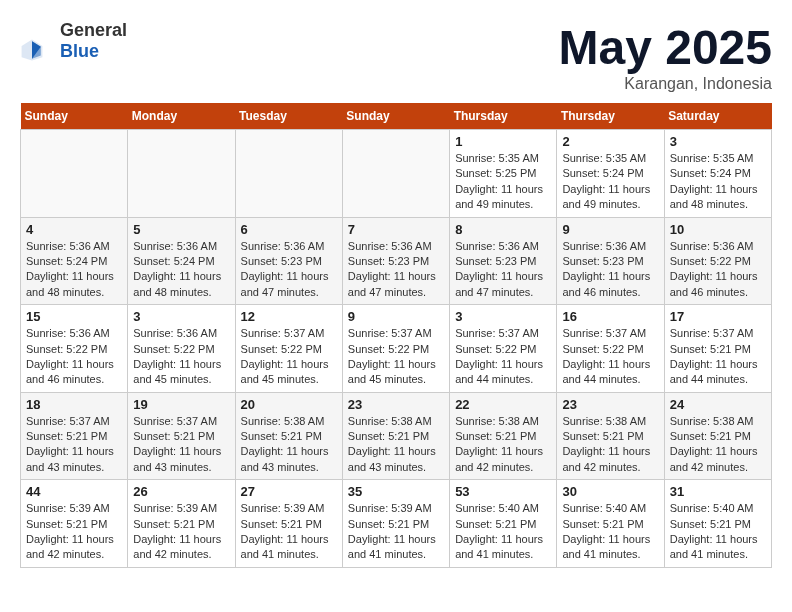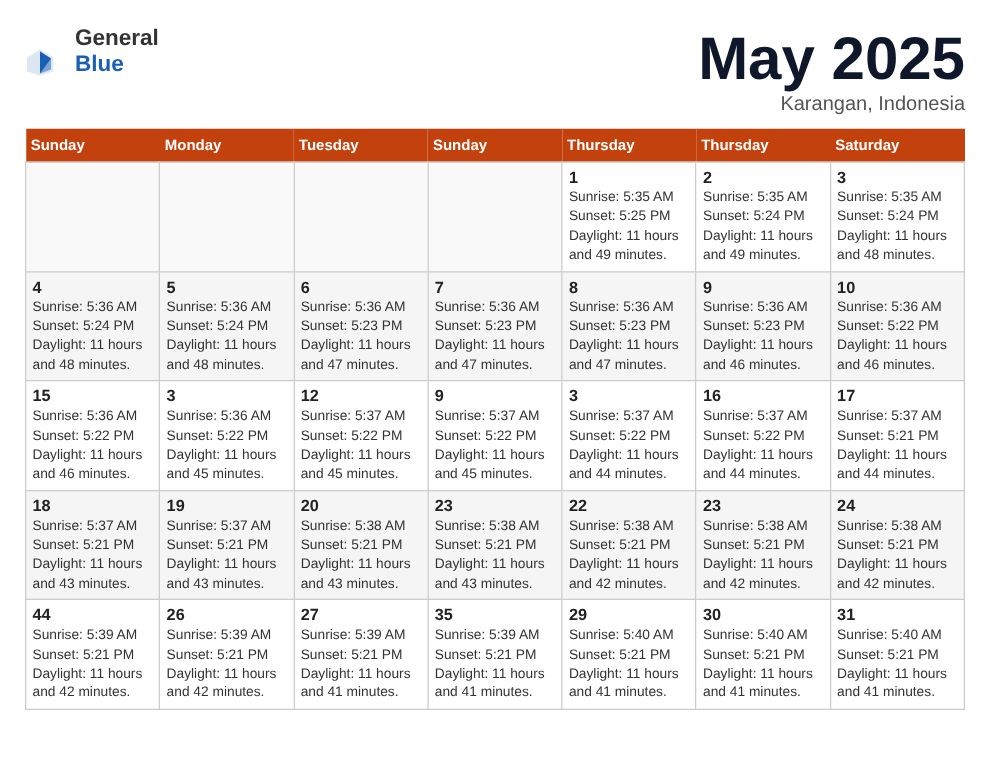--- a/index.html
+++ b/index.html
@@ -319,21 +319,21 @@
 and 41 minutes.</div>
         </td>
         <td>
           <div class="day-number">35</div>
           <div class="day-info" style="white-space: pre-line;">Sunrise: 5:39 AM
 Sunset: 5:21 PM
 Daylight: 11 hours
 and 41 minutes.</div>
         </td>
         <td>
-          <div class="day-number">29</div>
+          <div class="day-number">53</div>
           <div class="day-info" style="white-space: pre-line;">Sunrise: 5:40 AM
 Sunset: 5:21 PM
 Daylight: 11 hours
 and 41 minutes.</div>
         </td>
         <td>
           <div class="day-number">30</div>
           <div class="day-info" style="white-space: pre-line;">Sunrise: 5:40 AM
 Sunset: 5:21 PM
 Daylight: 11 hours

